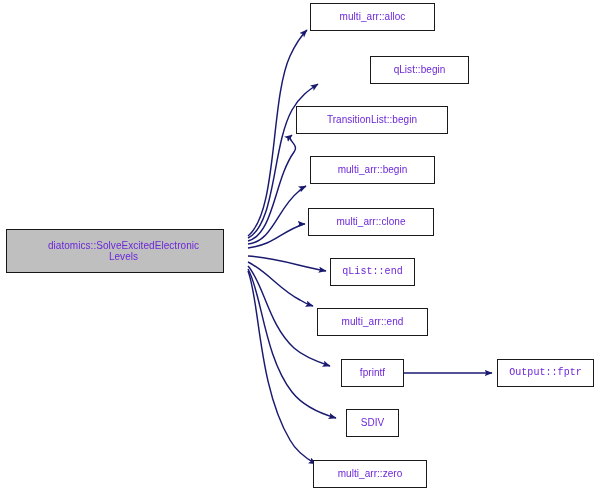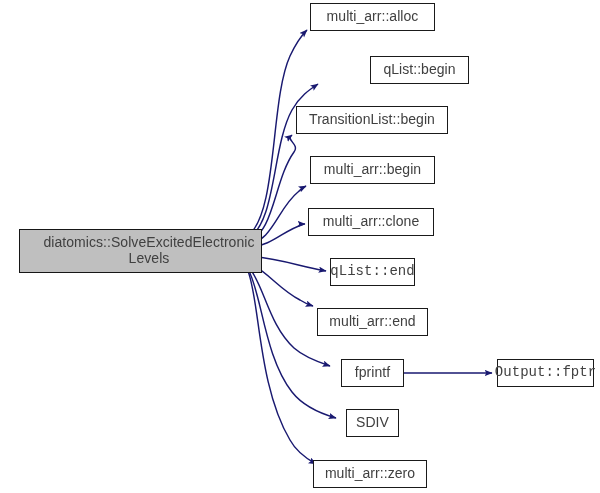--- a/index.html
+++ b/index.html
@@ -24,22 +24,22 @@
   }
   .node-box {
     position: absolute;
     box-sizing: border-box;
     border: 1px solid #1a1a1a;
     background: #ffffff;
     display: flex;
     align-items: center;
     justify-content: center;
     text-align: center;
-    color: #404040;
-    font-size: 14px;
+    color: #6d28d9;
+    font-size: 10px;
     line-height: 1.12;
     letter-spacing: 0.05px;
     white-space: nowrap;
   }
   .node-box.root {
     background: #bfbfbf;
     border: 1px solid #161616;
     white-space: normal;
     padding: 0 4px;
   }
@@ -70,21 +70,21 @@
         <path d="M248,256 C278,258 298,266 326,271" marker-end="url(#arrow)" stroke="#191970"></path>
         <path d="M248,262 C268,272 280,290 300,300 C303,302 307,304 313,306" marker-end="url(#arrow)" stroke="#191970"></path>
         <path d="M248,266 C264,284 268,324 294,348 C304,357 318,362 330,366" marker-end="url(#arrow)" stroke="#191970"></path>
         <path d="M248,269 C262,294 264,356 292,392 C303,406 322,414 336,418" marker-end="url(#arrow)" stroke="#191970"></path>
         <path d="M248,271 C260,302 258,386 290,440 C296,451 307,459 316,464" marker-end="url(#arrow)" stroke="#191970"></path>
         <path d="M404,373 L492,373" marker-end="url(#arrow)" stroke="#191970"></path>
       </g>
   </svg>
 
   <div id="nodes">
-      <div class="node-box root" style="left: 19px; top: 229px; width: 243px; height: 44px; padding-left: 21px;">
+      <div class="node-box root" style="left: 6px; top: 229px; width: 218px; height: 44px; padding-left: 21px;">
         <span><span>diatomics::SolveExcitedElectronic</span><br><span>Levels</span></span>
       </div>
       <div class="node-box" style="left: 310px; top: 3px; width: 125px; height: 28px; background: rgb(255, 255, 255); border-color: rgb(26, 26, 26);">
         <span>multi_arr::alloc</span>
       </div>
       <div class="node-box" style="left: 322px; top: 56px; width: 99px; height: 28px; background: rgb(255, 255, 255); border-color: rgb(26, 26, 26); margin-left: 48px;">
         <span>qList::begin</span>
       </div>
       <div class="node-box" style="left: 296px; top: 106px; width: 152px; height: 28px; background: rgb(255, 255, 255); border-color: rgb(26, 26, 26);">
         <span>TransitionList::begin</span>

